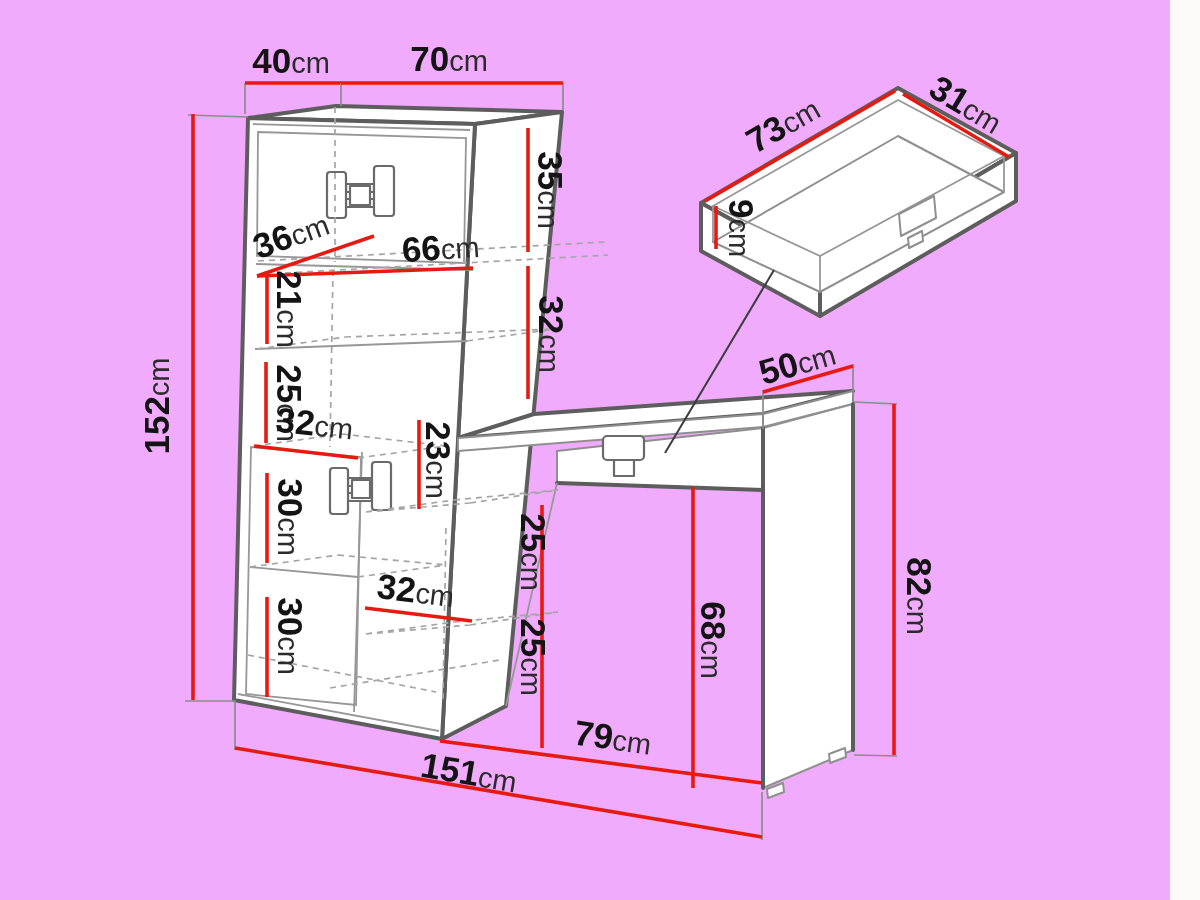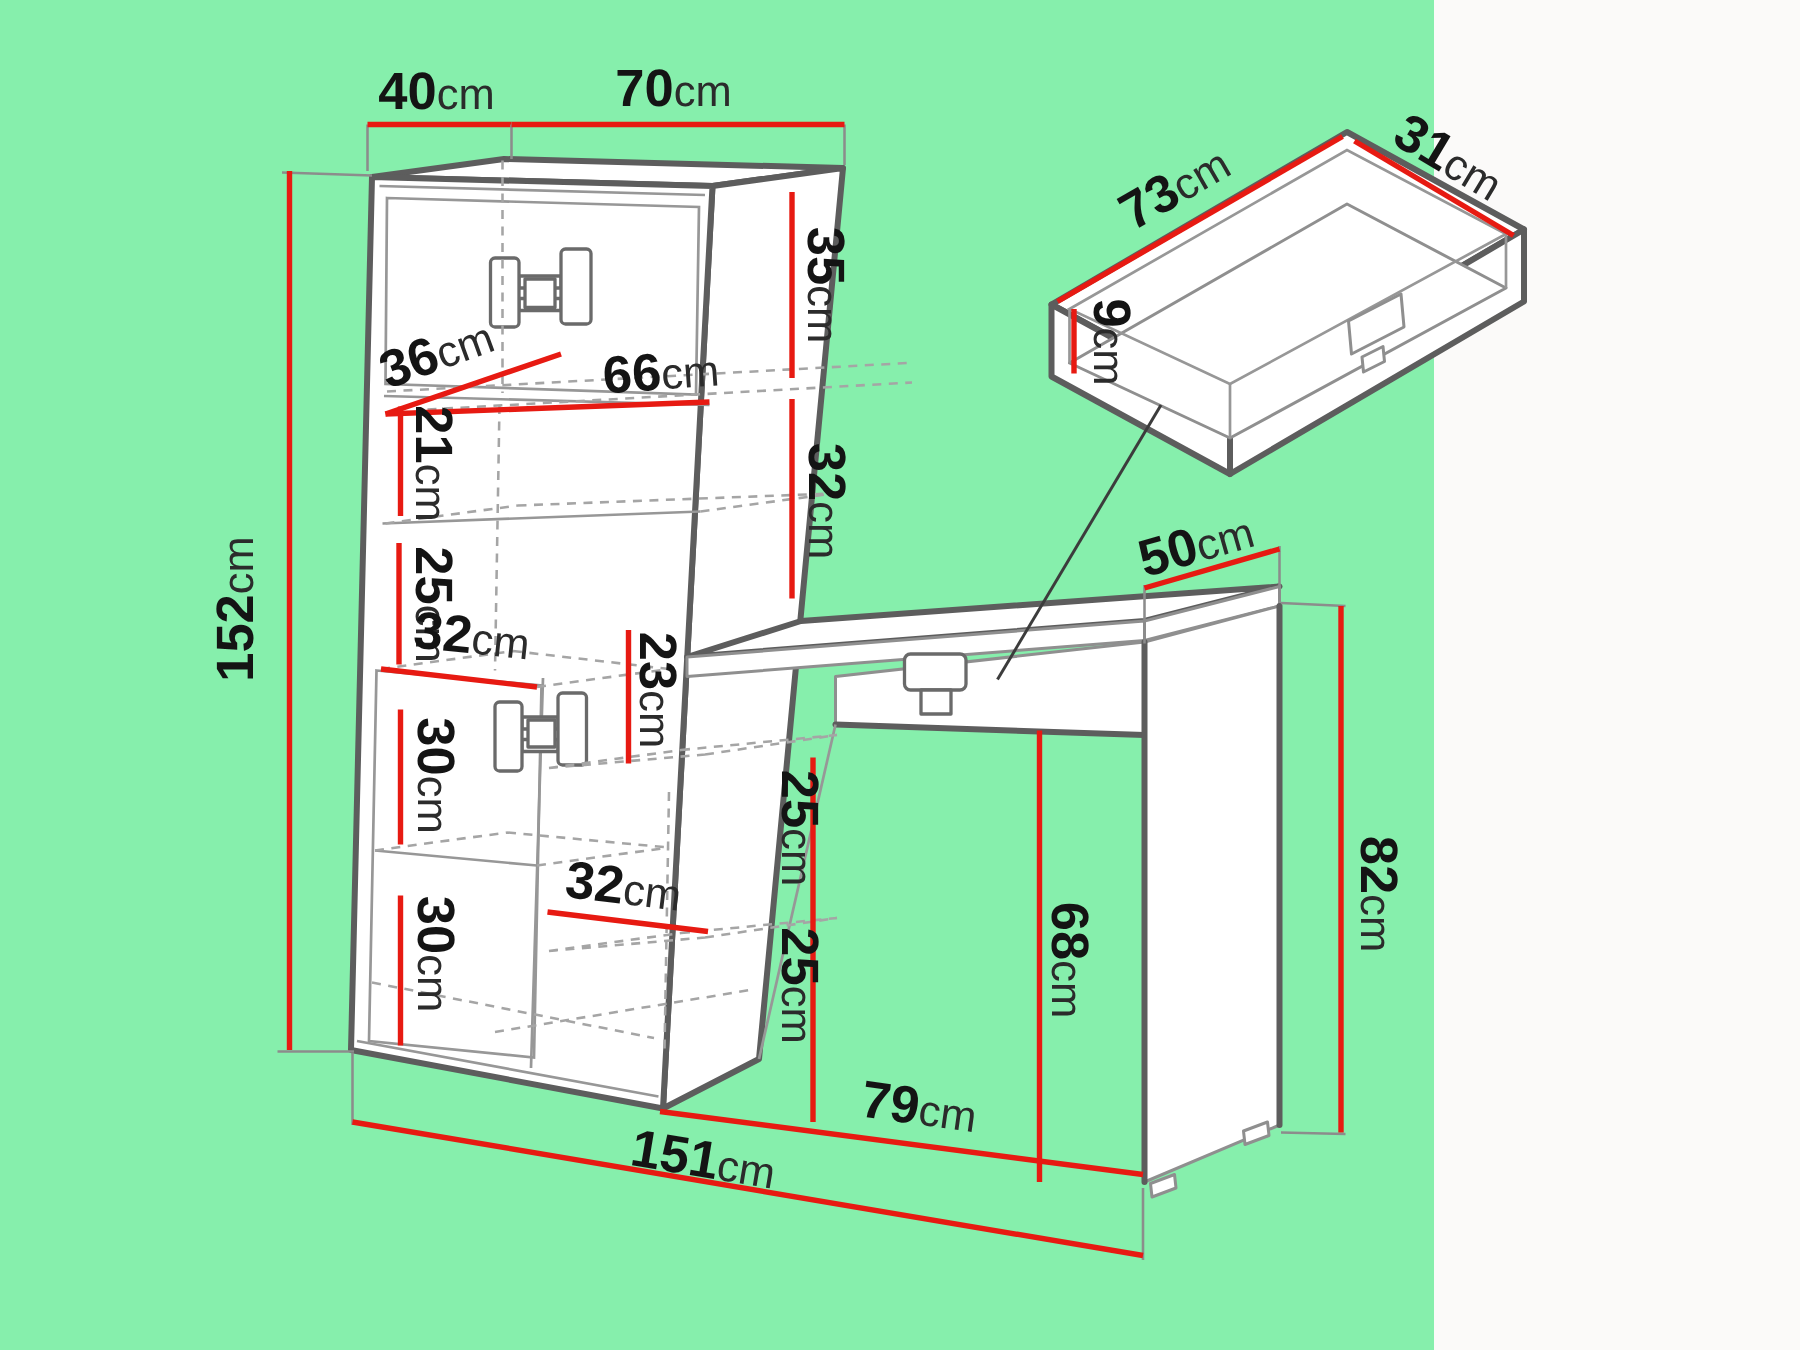--- a/index.html
+++ b/index.html
@@ -1,16 +1,16 @@
 <!DOCTYPE html>
 <html><head>
 <meta charset="utf-8">
 <style>
   html,body{margin:0;padding:0;background:#fbfaf9;}
-  .stage{width:956px;height:900px;position:relative;background:#86efac;}
+  .stage{width:1170px;height:900px;position:relative;background:#f0abfc;}
   svg{display:block;}
   .face{fill:#ffffff;stroke:#5d5d5d;stroke-width:4;stroke-linejoin:round;}
   .face-light{fill:#ffffff;stroke:#8f8f8f;stroke-width:2;stroke-linejoin:round;}
   .thin{fill:none;stroke:#979797;stroke-width:1.8;}
   .thick{fill:none;stroke:#5d5d5d;stroke-width:4;stroke-linecap:round;}
   .dash{fill:none;stroke:#a5a5a5;stroke-width:1.7;stroke-dasharray:6 5;}
   .handle{fill:#ffffff;stroke:#6a6a6a;stroke-width:2.2;stroke-linejoin:round;}
   .pointer{fill:none;stroke:#3c3c3c;stroke-width:2;}
   .dim-line{fill:none;stroke-width:3.6;stroke-linecap:butt;}
   .ext-line{fill:none;stroke:#8c8c8c;stroke-width:1.7;}

